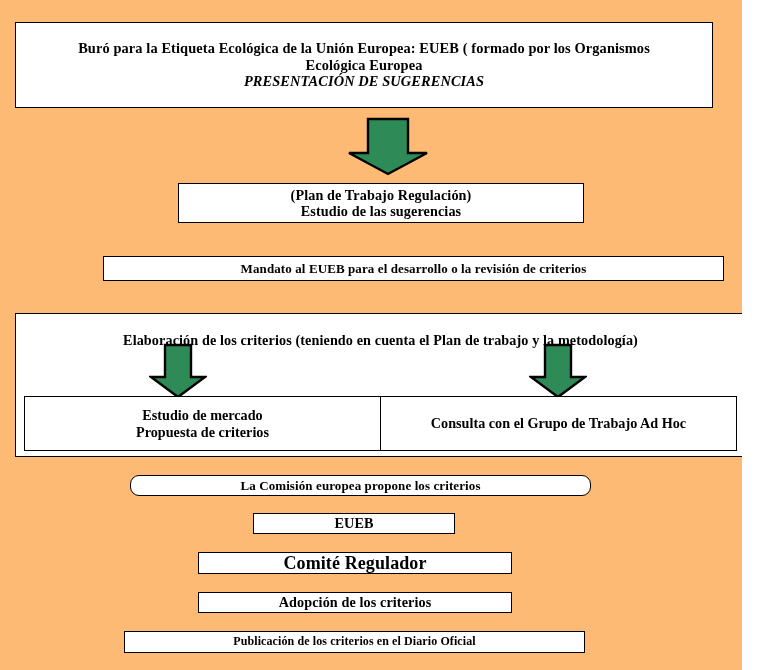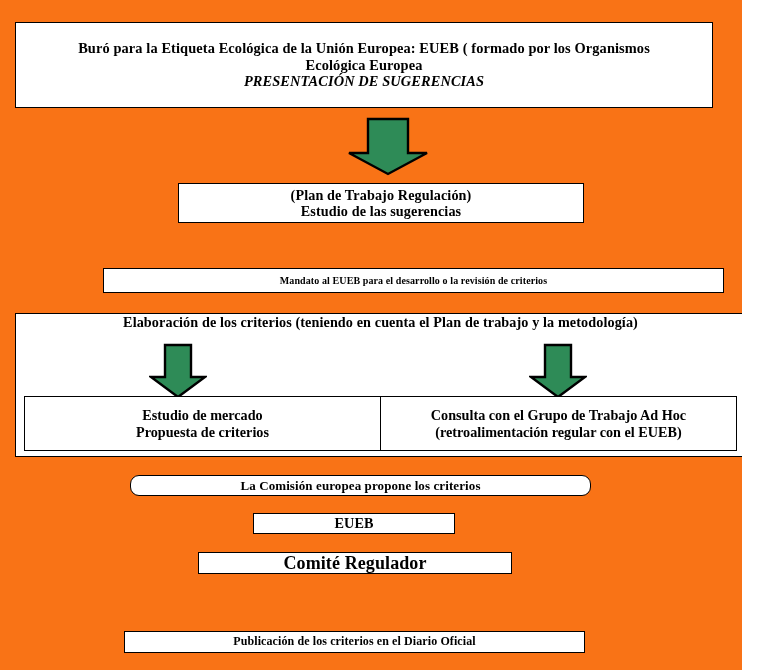--- a/index.html
+++ b/index.html
@@ -9,21 +9,21 @@
     background: #ffffff;
   }
   body {
     font-family: "Liberation Serif", "DejaVu Serif", serif;
     color: #000000;
   }
   #canvas {
     position: relative;
     width: 742px;
     height: 670px;
-    background: #f97316;
+    background: #fdba74;
     overflow: hidden;
   }
   .box {
     position: absolute;
     box-sizing: border-box;
     border: 1px solid #000000;
     background: #ffffff;
     display: flex;
     flex-direction: column;
     align-items: center;
@@ -41,28 +41,28 @@
   #box-presentacion {
     left: 15px;  top: 22px;   width: 698px; height: 86px;
     font-size: 14.4px;
   }
   #box-presentacion .line.wrapline { white-space: normal; }
   #box-estudio-sugerencias {
     left: 178px; top: 183px;  width: 406px; height: 40px;
     font-size: 14.2px;
   }
   #box-mandato {
-    left: 103px; top: 268px;  width: 621px; height: 25px;
-    font-size: 10px;
+    left: 103px; top: 256px;  width: 621px; height: 25px;
+    font-size: 13px;
   }
   #box-elaboracion {
     left: 15px;  top: 313px;  width: 731px; height: 144px;
     justify-content: flex-start;
     font-size: 14.2px;
-    padding-top: 0;
+    padding-top: 18px;
   }
   #inner-row {
     position: absolute;
     left: 24px;  top: 396px;  width: 713px; height: 55px;
     display: flex;
     box-sizing: border-box;
     border: 1px solid #000000;
     background: #ffffff;
   }
   #inner-row .cell {
@@ -148,34 +148,36 @@
     <polygon points="16,2 42,2 42,34 56,34 29,54 2,34 16,34" fill="#2E8B57" stroke="#000000" stroke-width="2.4" stroke-linejoin="miter"></polygon>
   </svg>
 
   <div id="inner-row">
     <div class="cell" id="cell-estudio-mercado">
       <span class="line">Estudio de mercado</span>
       <span class="line">Propuesta de criterios</span>
     </div>
     <div class="cell" id="cell-consulta-grupo">
       <span class="line">Consulta con el Grupo de Trabajo Ad Hoc</span>
-      <span class="line">(retroalimentación regular con el EUEB)</span>
     </div>
   </div>
 
   <div class="box" id="box-comision-propone">
     <span class="line">La Comisión europea propone los criterios</span>
   </div>
 
   <div class="box" id="box-eueb">
     <span class="line">EUEB</span>
   </div>
 
   <div class="box" id="box-comite-regulador">
     <span class="line">Comité Regulador</span>
   </div>
 
+  <div class="box" id="box-adopcion">
+    <span class="line">Adopción de los criterios</span>
+  </div>
 
   <div class="box" id="box-publicacion">
     <span class="line">Publicación de los criterios en el Diario Oficial</span>
   </div>
 
 </div>
 
 </body></html>

